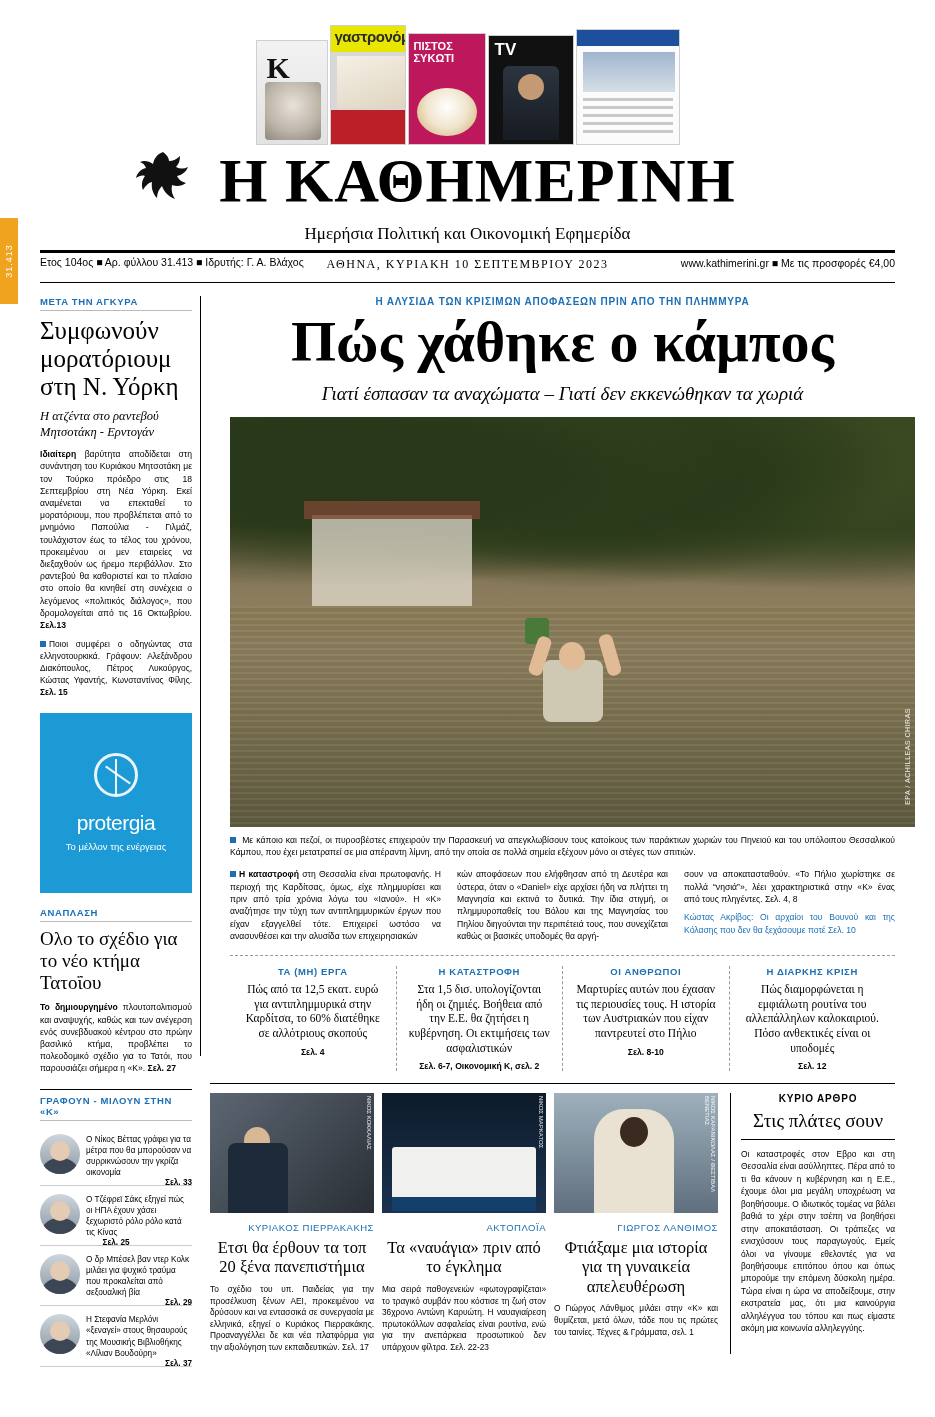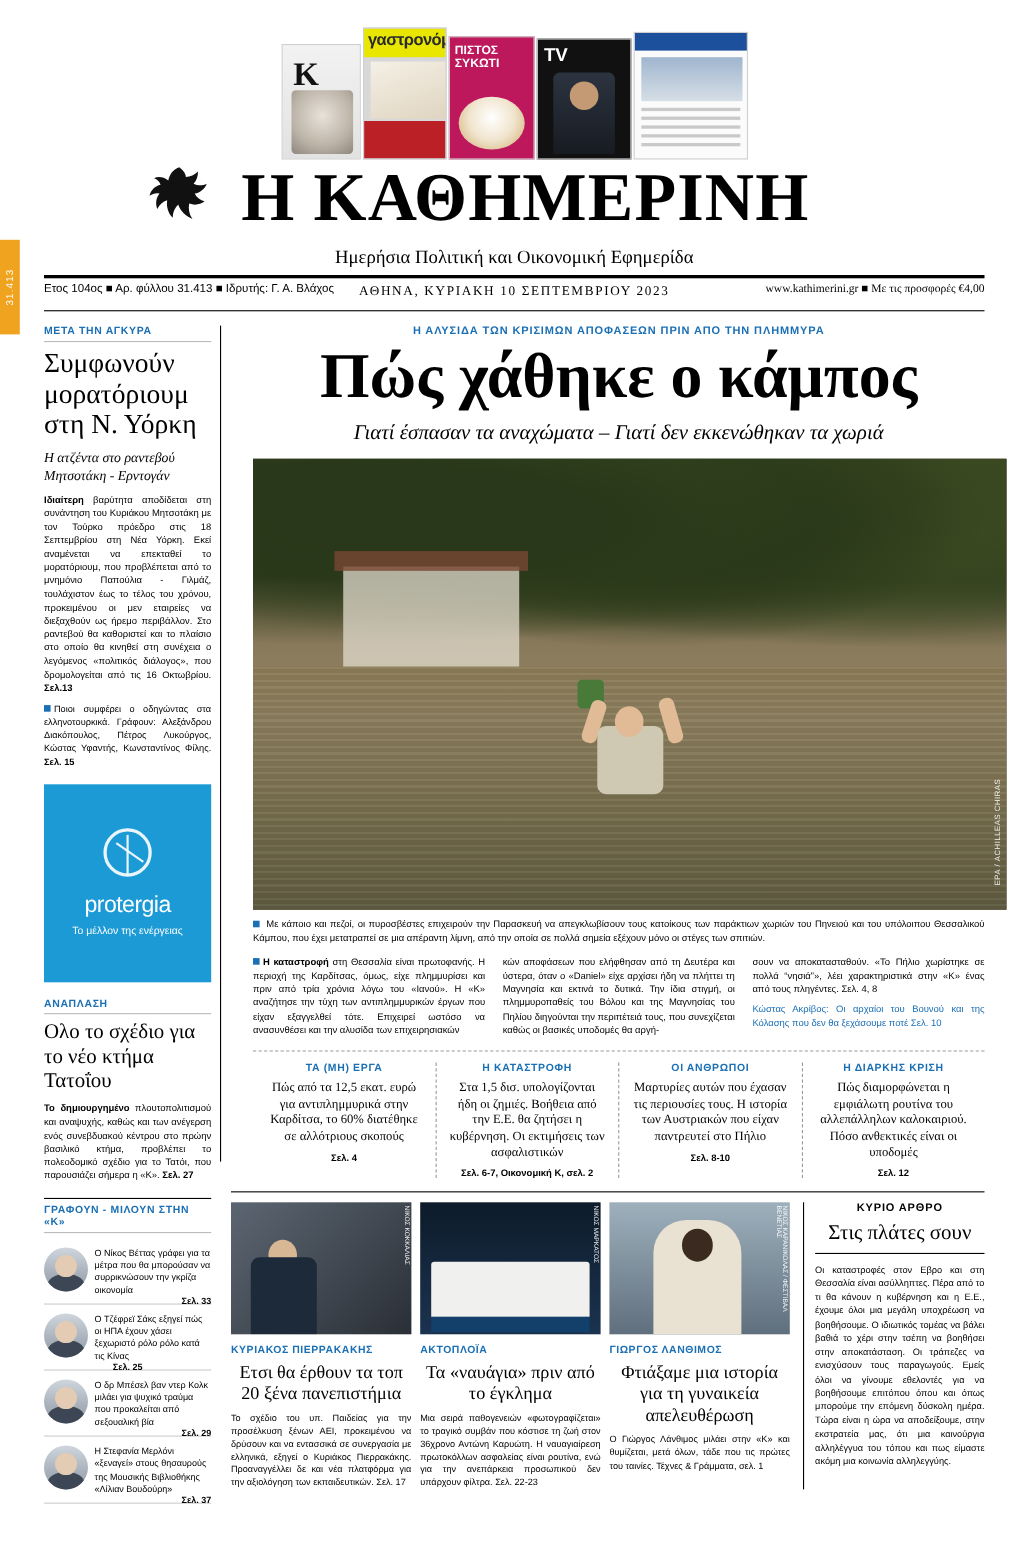--- a/index.html
+++ b/index.html
@@ -68,21 +68,21 @@
   .barcode { position:absolute; right:28px; top:10px; width:92px; height:60px; }
   .barcode .bars { width:92px; height:46px; background:repeating-linear-gradient(90deg,#000 0 2px,#fff 2px 4px,#000 4px 5px,#fff 5px 9px); }
   .barcode .bnum { font-family:"Liberation Sans",sans-serif; font-size:7px; text-align:center; margin-top:2px; }
   .barcode .bsup { position:absolute; right:0; top:-9px; font-family:"Liberation Sans",sans-serif; font-size:8px;}
 
   .rule-thick { position:absolute; left:40px; top:250px; width:855px; height:3px; background:#000; }
   .rule-thin  { position:absolute; left:40px; top:282px; width:855px; height:1px; background:#000; }
 
   .info-left { position:absolute; left:40px; top:256px; font-size:10.5px; font-family:"Liberation Sans",sans-serif; }
   .info-center { position:absolute; left:0; right:0; top:257px; text-align:center; font-size:12px; letter-spacing:1.5px; font-family:"Liberation Serif",serif; }
-  .info-right { position:absolute; right:40px; top:257px; font-size:10.5px; font-family:Liberation Serif, serif;margin-left:12px; }
+  .info-right { position:absolute; right:40px; top:257px; font-size:10.5px; font-family:Liberation Sans, sans-serif;margin-left:12px; }
 
   
   .col-left { position:absolute; left:40px; top:296px; width:152px; }
   .col-main { position:absolute; left:210px; top:296px; width:685px;padding-left:20px; }
 
   .vsep { position:absolute; top:296px; width:1px; background:#000; }
 
   .kicker {
     font-family:"Liberation Sans",sans-serif; font-size:9.5px; font-weight:bold;
     letter-spacing:0.6px; color:#1a6fb5; border-bottom:1px solid #bbb; padding-bottom:3px; margin-bottom:6px;
@@ -177,21 +177,21 @@
   .bcard .bimg .vcred { position:absolute; right:2px; top:3px; color:#fff; font-size:6px; writing-mode:vertical-rl; font-family:"Liberation Sans",sans-serif; opacity:.9;}
   .b1 .bimg { background:linear-gradient(135deg,#5c6672,#2a2f36); }
   .b1 .bimg:after{content:"";position:absolute;left:18px;bottom:0;width:60px;height:70px;background:#1d2a3a;border-radius:8px 8px 0 0;}
   .b1 .bimg:before{content:"";position:absolute;left:34px;bottom:58px;width:26px;height:28px;border-radius:50%;background:#d8b795;}
   .b2 .bimg { background:linear-gradient(#0d1b2a,#1b3350); }
   .b2 .bimg .ship{position:absolute;left:10px;bottom:14px;width:144px;height:52px;background:#f0f0ee;border-radius:3px;}
   .b2 .bimg .ship:after{content:"";position:absolute;left:0;bottom:-12px;width:144px;height:14px;background:#13406b;}
   .b3 .bimg { background:linear-gradient(#9fb0bd,#5f6f7d); }
   .b3 .bimg .woman{position:absolute;left:40px;bottom:0;width:80px;height:104px;background:#e9e2d2;border-radius:30px 30px 0 0;}
   .b3 .bimg .woman:after{content:"";position:absolute;left:26px;top:8px;width:28px;height:30px;border-radius:50%;background:#3a2a20;}
-  .bcard .b-kick { text-align:left; font-family:"Liberation Sans",sans-serif; font-size:9.5px; font-weight:bold; letter-spacing:.5px; color:#1a6fb5; margin:9px 0 5px;}
+  .bcard .b-kick { text-align:right; font-family:"Liberation Sans",sans-serif; font-size:9.5px; font-weight:normal; letter-spacing:.5px; color:#1a6fb5; margin:9px 0 5px;}
   .bcard .b-head { text-align:center; font-family:"Liberation Serif",serif; font-size:16.5px; line-height:1.18; }
   .bcard .b-body { font-size:8.3px; line-height:1.4; text-align:justify; margin-top:7px; font-family:"Liberation Sans",sans-serif;}
 
   .editorial { width:170px; border-left:1px solid #000; padding-left:10px; margin-left:4px;}
   .editorial .e-kick{ text-align:center; font-family:"Liberation Sans",sans-serif; font-size:10px; font-weight:bold; letter-spacing:.8px; margin-bottom:6px;}
   .editorial .e-head{ text-align:center; font-family:"Liberation Serif",serif; font-size:19px; margin-bottom:8px; border-bottom:1px solid #000; padding-bottom:7px;}
   .editorial .e-body{ font-size:8.4px; line-height:1.48; text-align:justify; font-family:"Liberation Sans",sans-serif;}
 
   .hsep { position:absolute; background:#000; }
 </style>

